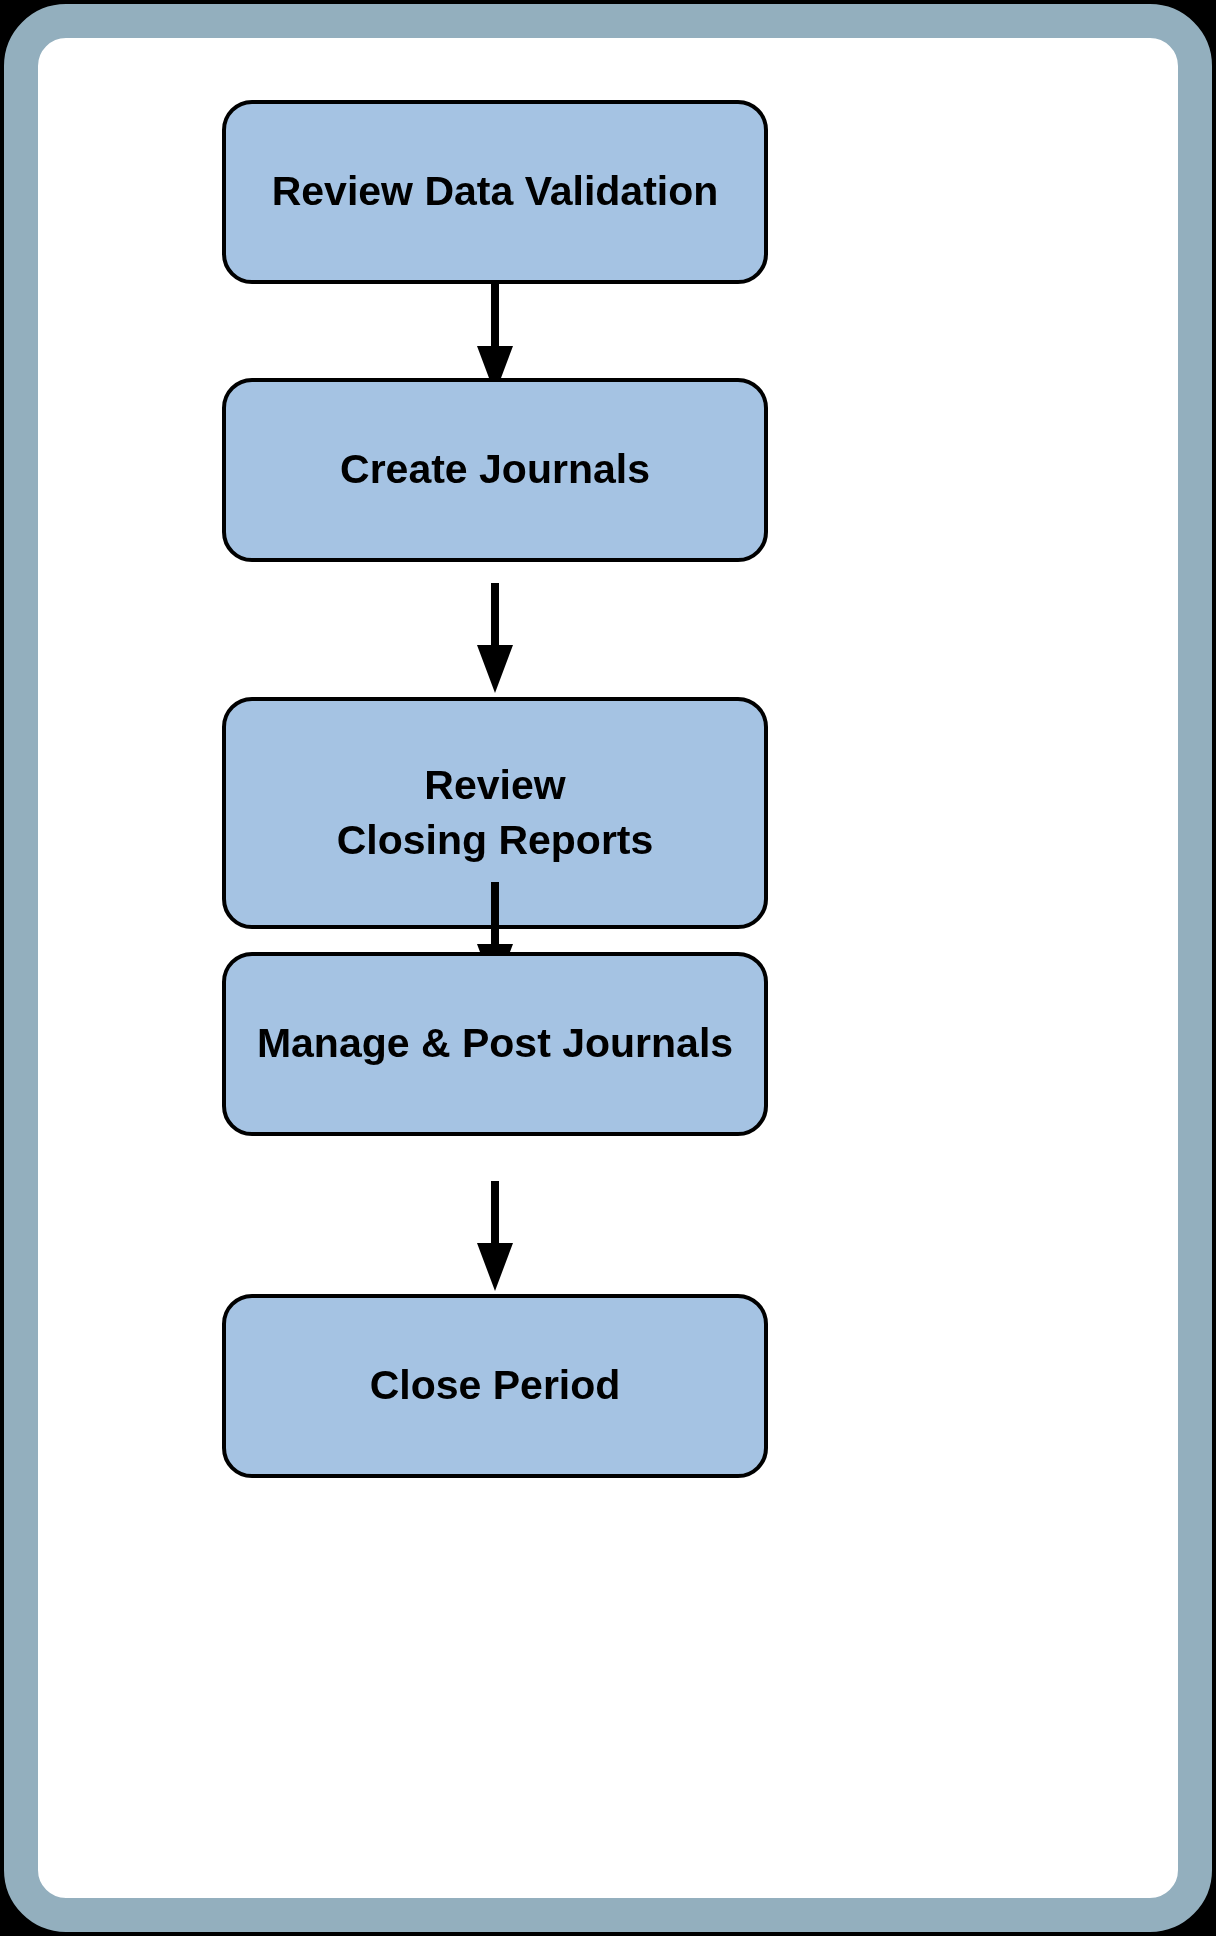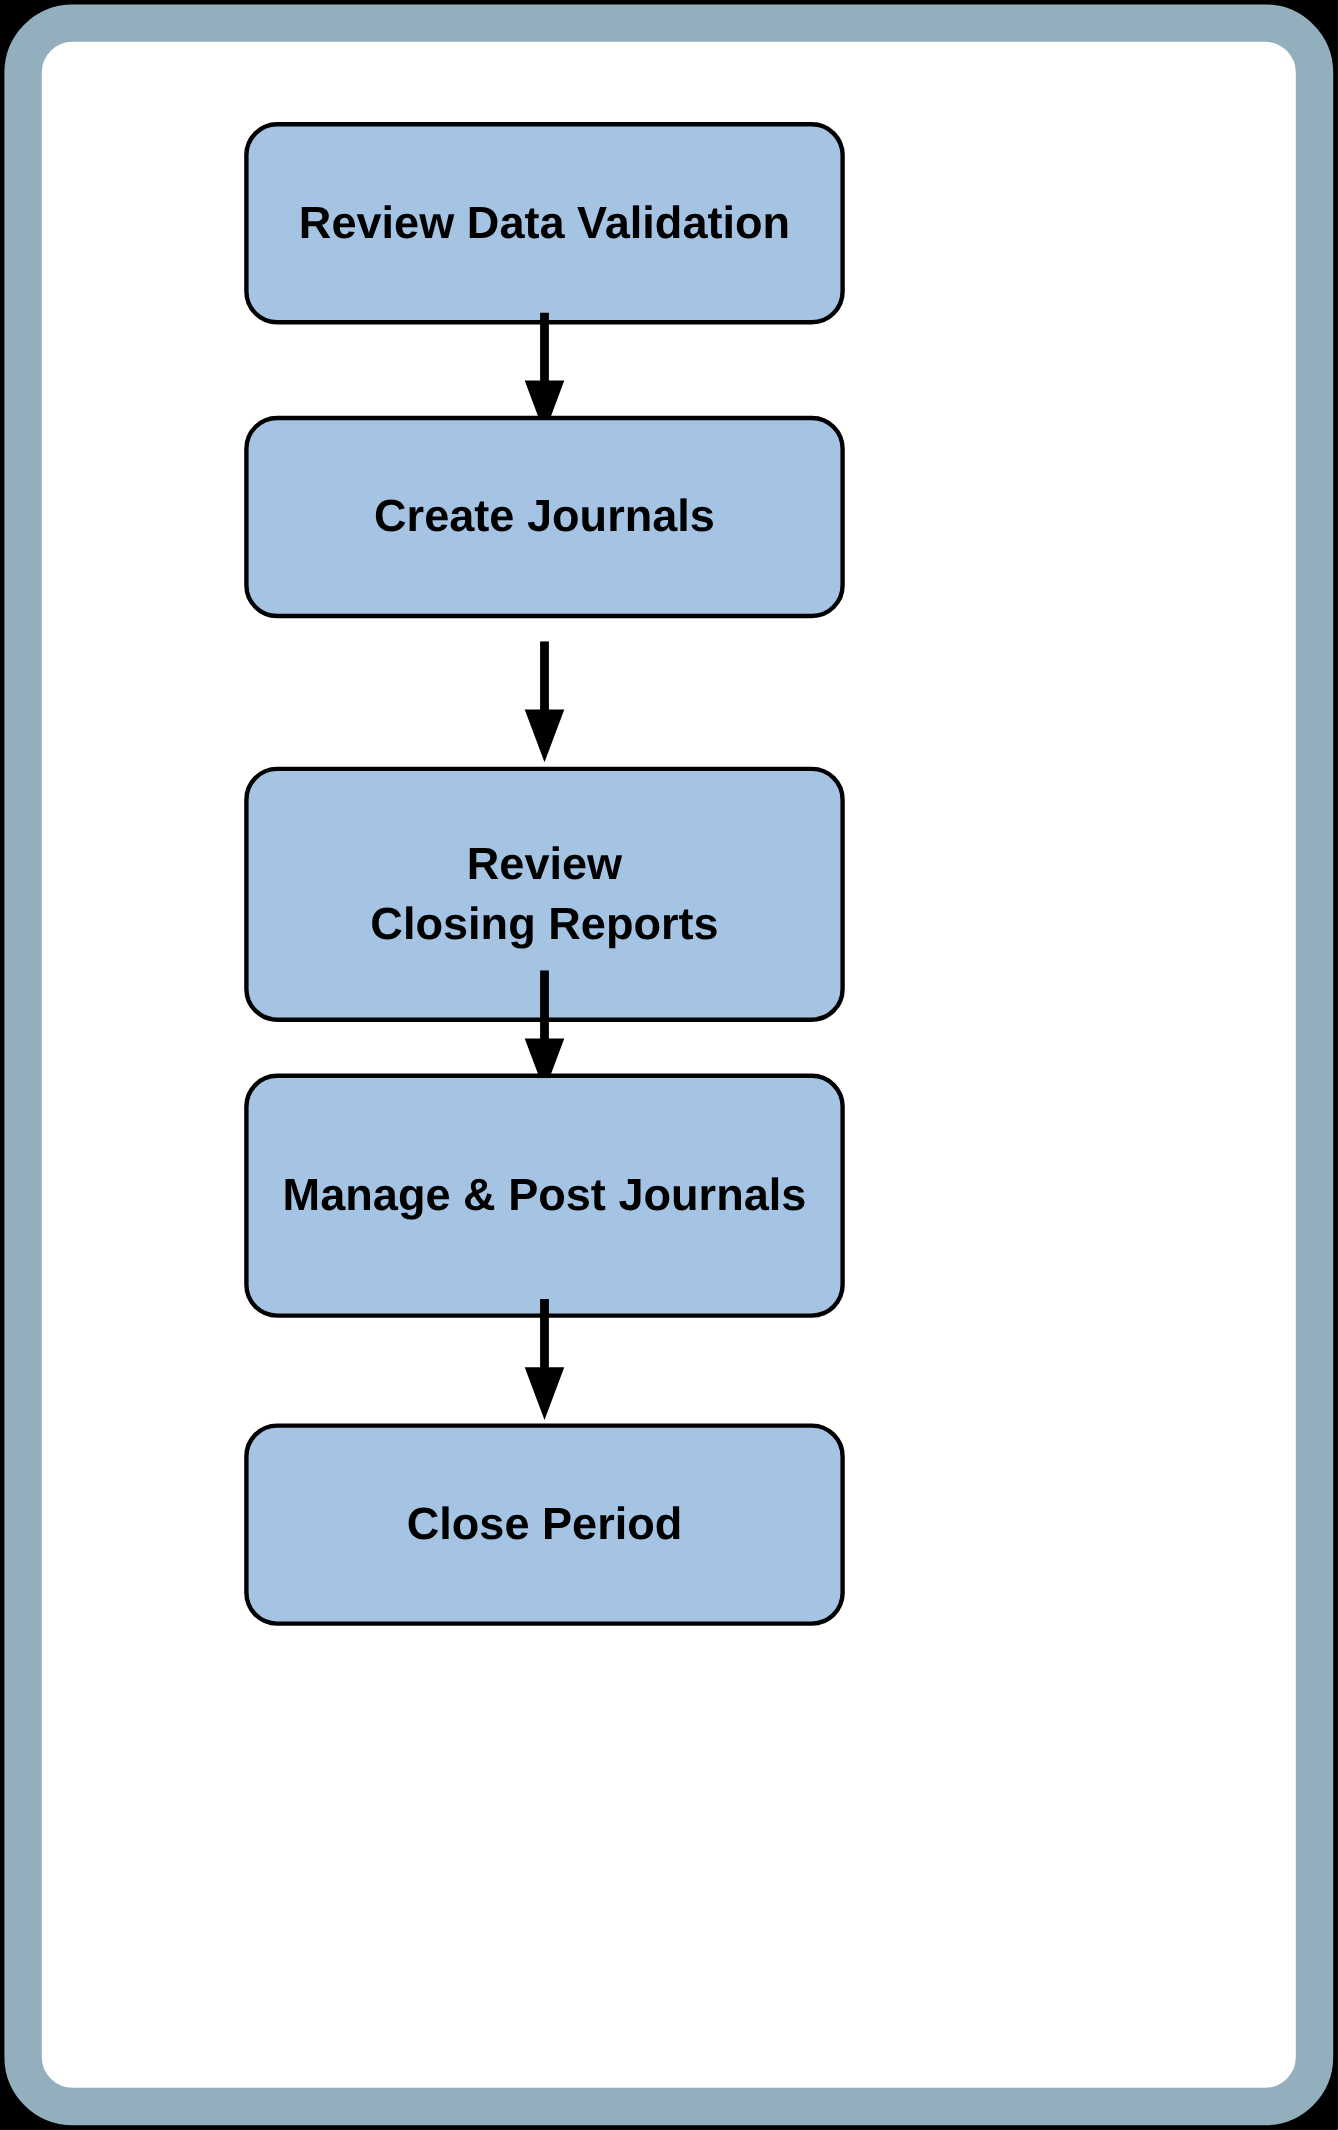--- a/index.html
+++ b/index.html
@@ -62,24 +62,24 @@
     font-weight: bold;
     font-size: 41px;
     line-height: 1.35;
     color: #000000;
     letter-spacing: 0px;
     white-space: pre-line;
     padding: 0 14px;
   }
 
   
-  #node-0 { top: 100px;  height: 184px; margin-top: 11px; }
+  #node-0 { top: 100px;  height: 184px; }
   #node-1 { top: 378px;  height: 184px; }
   #node-2 { top: 697px;  height: 232px; }
-  #node-3 { top: 976px;  height: 222px; }
+  #node-3 { top: 952px;  height: 184px; }
   #node-4 { top: 1294px; height: 184px; }
 
   
   .flow-arrow {
     position: absolute;
     left: 471px;   
     width: 48px;
     height: 114px;
   }
   #arrow-0 { top: 284px; }

